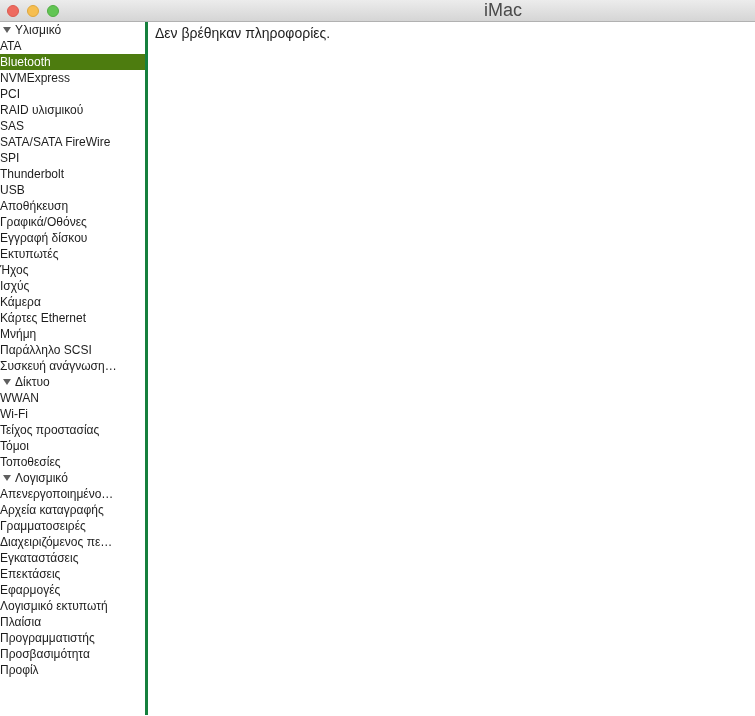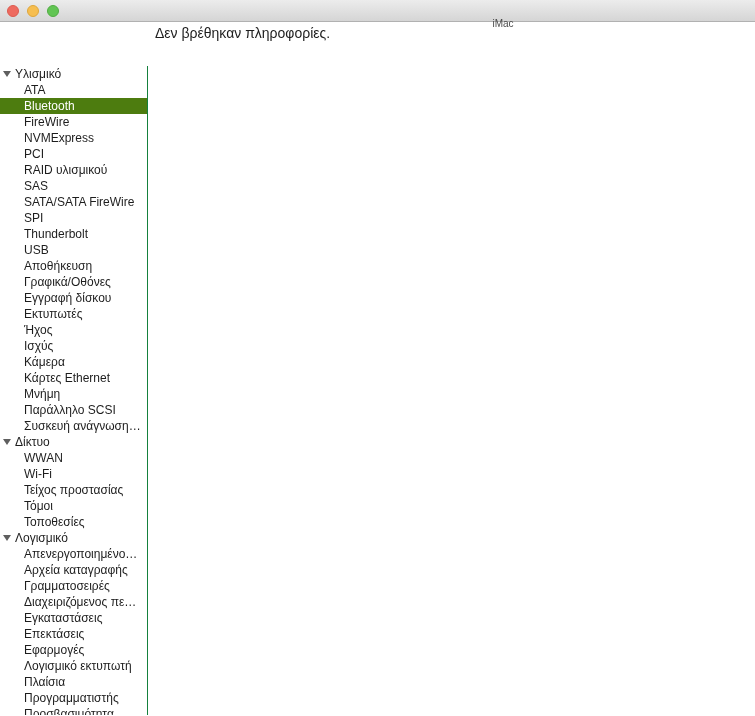--- a/index.html
+++ b/index.html
@@ -34,52 +34,51 @@
     height: 12px;
     border-radius: 50%;
     border: 1px solid rgba(0,0,0,0.12);
   }
   .light.red    { background: #ee6a5f; border-color: #dc5b50; }
   .light.yellow { background: #f6be50; border-color: #dfa73c; }
   .light.green  { background: #62c554; border-color: #51ad43; }
   .window-title {
     position: absolute;
     left: 503px;
-    top: 13px;
+    top: 0;
     transform: translateX(-50%);
     line-height: 21px;
-    font-size: 10px;
+    font-size: 18px;
     color: #4a4a4a;
     white-space: nowrap;
   }
   
   .main {
     display: flex;
     height: 693px;
   }
   .sidebar {
     width: 148px;
     flex: 0 0 148px;
-    border-right: 1px solid #15803d;
+    border-right: 3px solid #15803d;
     overflow: hidden;
     background: #fff;
-    margin-top: 44px;
   }
   .row {
     height: 16px;
     line-height: 16px;
     font-size: 12px;
     color: #1d1d1d;
     white-space: nowrap;
     overflow: hidden;
     position: relative;
     cursor: default;
   }
   .row.header { padding-left: 15px; }
-  .row.item   { padding-left: 24px; }
+  .row.item   { }
   .row.selected {
     background: #4d7c0f;
     color: #ffffff;
   }
   .disclosure {
     position: absolute;
     left: 3px;
     top: 5px;
     width: 0;
     height: 0;
@@ -110,21 +109,20 @@
       <div class="light green"></div>
     </div>
     <div class="window-title">iMac</div>
   </div>
 
   <div class="main">
     <div class="sidebar">
         <div class="row header"><span class="disclosure"></span><span>Υλισμικό</span></div>
         <div class="row item">ATA</div>
         <div class="row item selected">Bluetooth</div>
-        <div class="row item">FireWire</div>
         <div class="row item">NVMExpress</div>
         <div class="row item">PCI</div>
         <div class="row item">RAID υλισμικού</div>
         <div class="row item">SAS</div>
         <div class="row item">SATA/SATA FireWire</div>
         <div class="row item">SPI</div>
         <div class="row item">Thunderbolt</div>
         <div class="row item">USB</div>
         <div class="row item">Αποθήκευση</div>
         <div class="row item">Γραφικά/Οθόνες</div>

